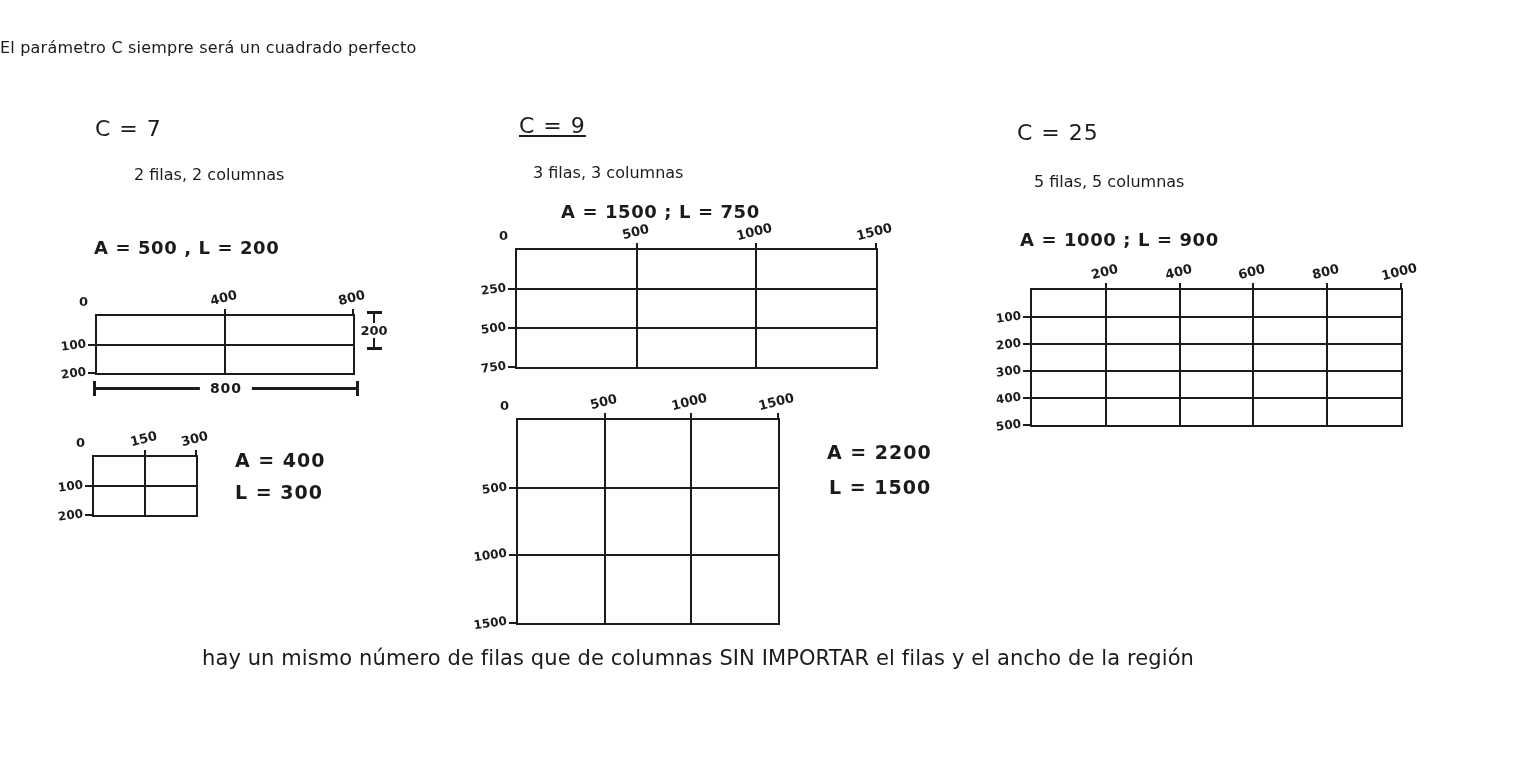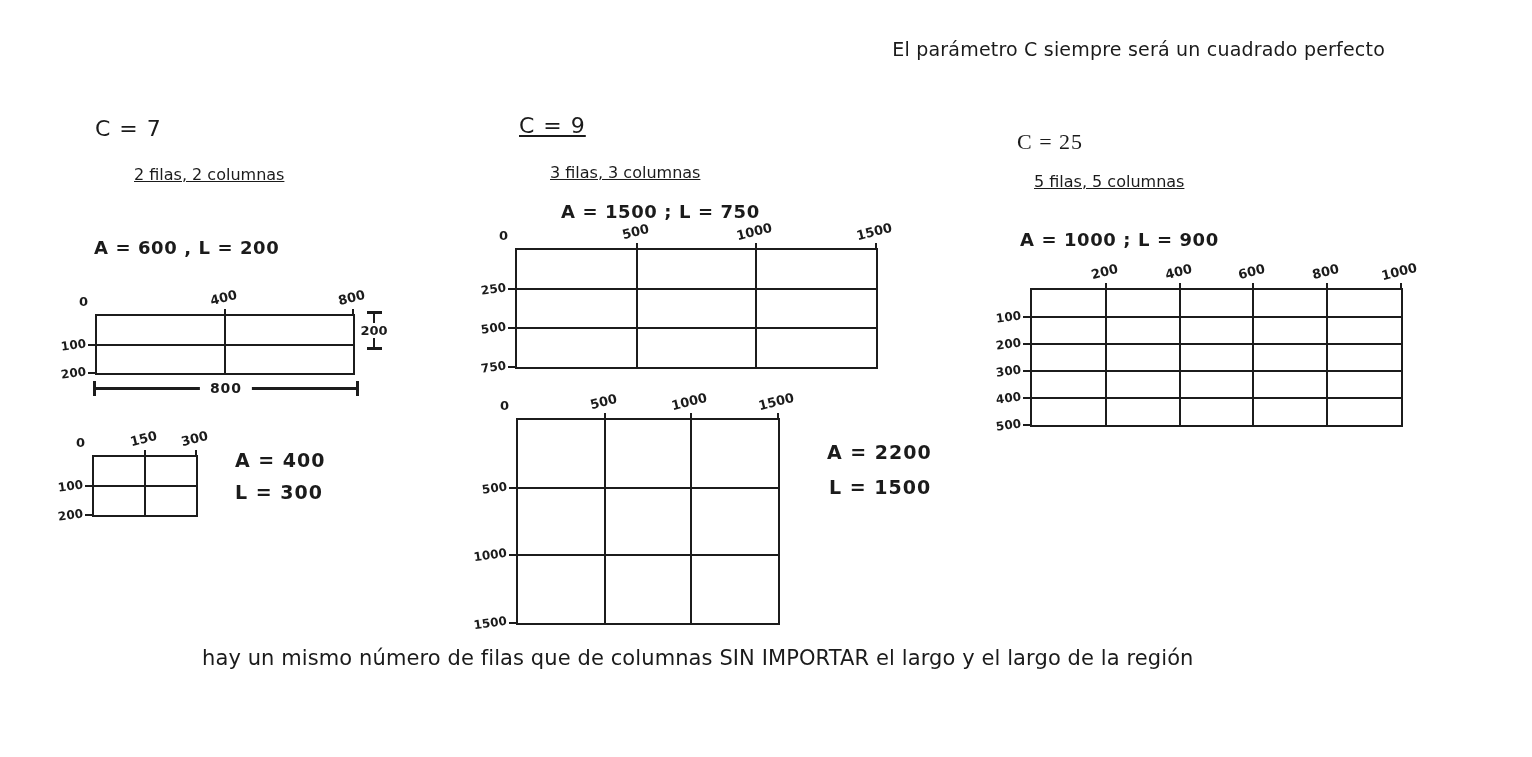--- a/index.html
+++ b/index.html
@@ -9,24 +9,24 @@
     color:#1b1b1b;
   }
   .canvas {
     position:relative;
     width:1532px; height:757px;
     background:#ffffff;
     overflow:hidden;
   }
   .title {
     position:absolute; left:0; top:38px; width:1385px;
-    text-align:right; font-size:19px; letter-spacing:0.2px;
+    text-align:left; font-size:16px; letter-spacing:0.2px;
   }
   .c-label { position:absolute; font-size:22px; letter-spacing:1px; }
-  .size-label { position:absolute; font-size:16px;text-decoration:underline; }
+  .size-label { position:absolute; font-size:16px; }
   .params-label { position:absolute; font-size:18px; font-weight:bold; letter-spacing:0.6px; }
   .side-label { position:absolute; font-size:19px; font-weight:bold; letter-spacing:1px; }
 
   .grid-box {
     position:absolute;
     border:2px solid #1c1c1c;
   }
   .vline { position:absolute; top:0; bottom:0; width:2px; background:#1c1c1c; }
   .hline { position:absolute; left:0; right:0; height:2px; background:#1c1c1c; }
   .xtick-label {
@@ -83,21 +83,21 @@
 </head>
 <body>
 
 <div class="canvas">
 
   <div class="title">El parámetro C siempre será un cuadrado perfecto</div>
 
   <div>
     <div class="c-label" style="left:95px; top:116px;">C = 7</div>
     <div class="size-label" style="left:134px; top:165px;">2 filas, 2 columnas</div>
-    <div class="params-label" style="left:94px; top:237px;">A = 600 ,   L = 200</div>
+    <div class="params-label" style="left:94px; top:237px;">A = 500 ,   L = 200</div>
 
     <div class="grid-box" style="left:95px; top:314px; width:260px; height:61px;">
         <div class="vline" style="left: calc(50% - 1px);"></div>
         <div class="hline" style="top: calc(50% - 1px);"></div>
         <div class="origin-label">0</div>
         <div class="xtick-label" style="left: 50%;">400</div>
         <div class="xtick-mark" style="left: calc(50% - 1px);"></div>
         <div class="xtick-label" style="left: 100%;">800</div>
         <div class="xtick-mark" style="left: calc(100% - 1px);"></div>
         <div class="ytick-label" style="top: 50%;">100</div>
@@ -129,21 +129,21 @@
         <div class="ytick-mark" style="top: calc(50% - 1px);"></div>
         <div class="ytick-label" style="top: 100%;">200</div>
         <div class="ytick-mark" style="top: calc(100% - 1px);"></div>
       </div>
     <div class="side-label" style="left:235px; top:449px;">A = 400</div>
     <div class="side-label" style="left:235px; top:481px;">L = 300</div>
   </div>
 
   <div>
     <div class="c-label" style="left:519px; top:113px;text-decoration:underline;">C = 9</div>
-    <div class="size-label" style="left:550px; top:163px;">3 filas, 3 columnas</div>
+    <div class="size-label" style="left:533px; top:163px;">3 filas, 3 columnas</div>
     <div class="params-label" style="left:561px; top:201px;">A = 1500 ;   L = 750</div>
 
     <div class="grid-box" style="left:515px; top:248px; width:363px; height:121px;">
         <div class="vline" style="left: calc(33.3333% - 1px);"></div>
         <div class="vline" style="left: calc(66.6667% - 1px);"></div>
         <div class="hline" style="top: calc(33.3333% - 1px);"></div>
         <div class="hline" style="top: calc(66.6667% - 1px);"></div>
         <div class="origin-label">0</div>
         <div class="xtick-label" style="left: 33.3333%;">500</div>
         <div class="xtick-mark" style="left: calc(33.3333% - 1px);"></div>
@@ -176,21 +176,21 @@
         <div class="ytick-label" style="top: 66.6667%;">1000</div>
         <div class="ytick-mark" style="top: calc(66.6667% - 1px);"></div>
         <div class="ytick-label" style="top: 100%;">1500</div>
         <div class="ytick-mark" style="top: calc(100% - 1px);"></div>
       </div>
     <div class="side-label" style="left:827px; top:441px;">A = 2200</div>
     <div class="side-label" style="left:829px; top:476px;">L = 1500</div>
   </div>
 
   <div>
-    <div class="c-label" style="left:1017px; top:129px;font-family:Liberation Serif, serif;">C = 25</div>
+    <div class="c-label" style="left:1017px; top:120px;">C = 25</div>
     <div class="size-label" style="left:1034px; top:172px;">5 filas, 5 columnas</div>
     <div class="params-label" style="left:1020px; top:229px;">A = 1000  ;   L = 900</div>
 
     <div class="grid-box" style="left:1030px; top:288px; width:373px; height:139px;">
         <div class="vline" style="left: calc(20% - 1px);"></div>
         <div class="vline" style="left: calc(40% - 1px);"></div>
         <div class="vline" style="left: calc(60% - 1px);"></div>
         <div class="vline" style="left: calc(80% - 1px);"></div>
         <div class="hline" style="top: calc(20% - 1px);"></div>
         <div class="hline" style="top: calc(40% - 1px);"></div>
@@ -213,16 +213,16 @@
         <div class="ytick-label" style="top: 60%;">300</div>
         <div class="ytick-mark" style="top: calc(60% - 1px);"></div>
         <div class="ytick-label" style="top: 80%;">400</div>
         <div class="ytick-mark" style="top: calc(80% - 1px);"></div>
         <div class="ytick-label" style="top: 100%;">500</div>
         <div class="ytick-mark" style="top: calc(100% - 1px);"></div>
       </div>
   </div>
 
   <div class="footer">
-    <div>hay un mismo número de filas que de columnas SIN IMPORTAR el largo y el largo de la región</div>
+    <div>hay un mismo número de filas que de columnas SIN IMPORTAR el filas y el ancho de la región</div>
   </div>
 
 </div>
 
 </body></html>

